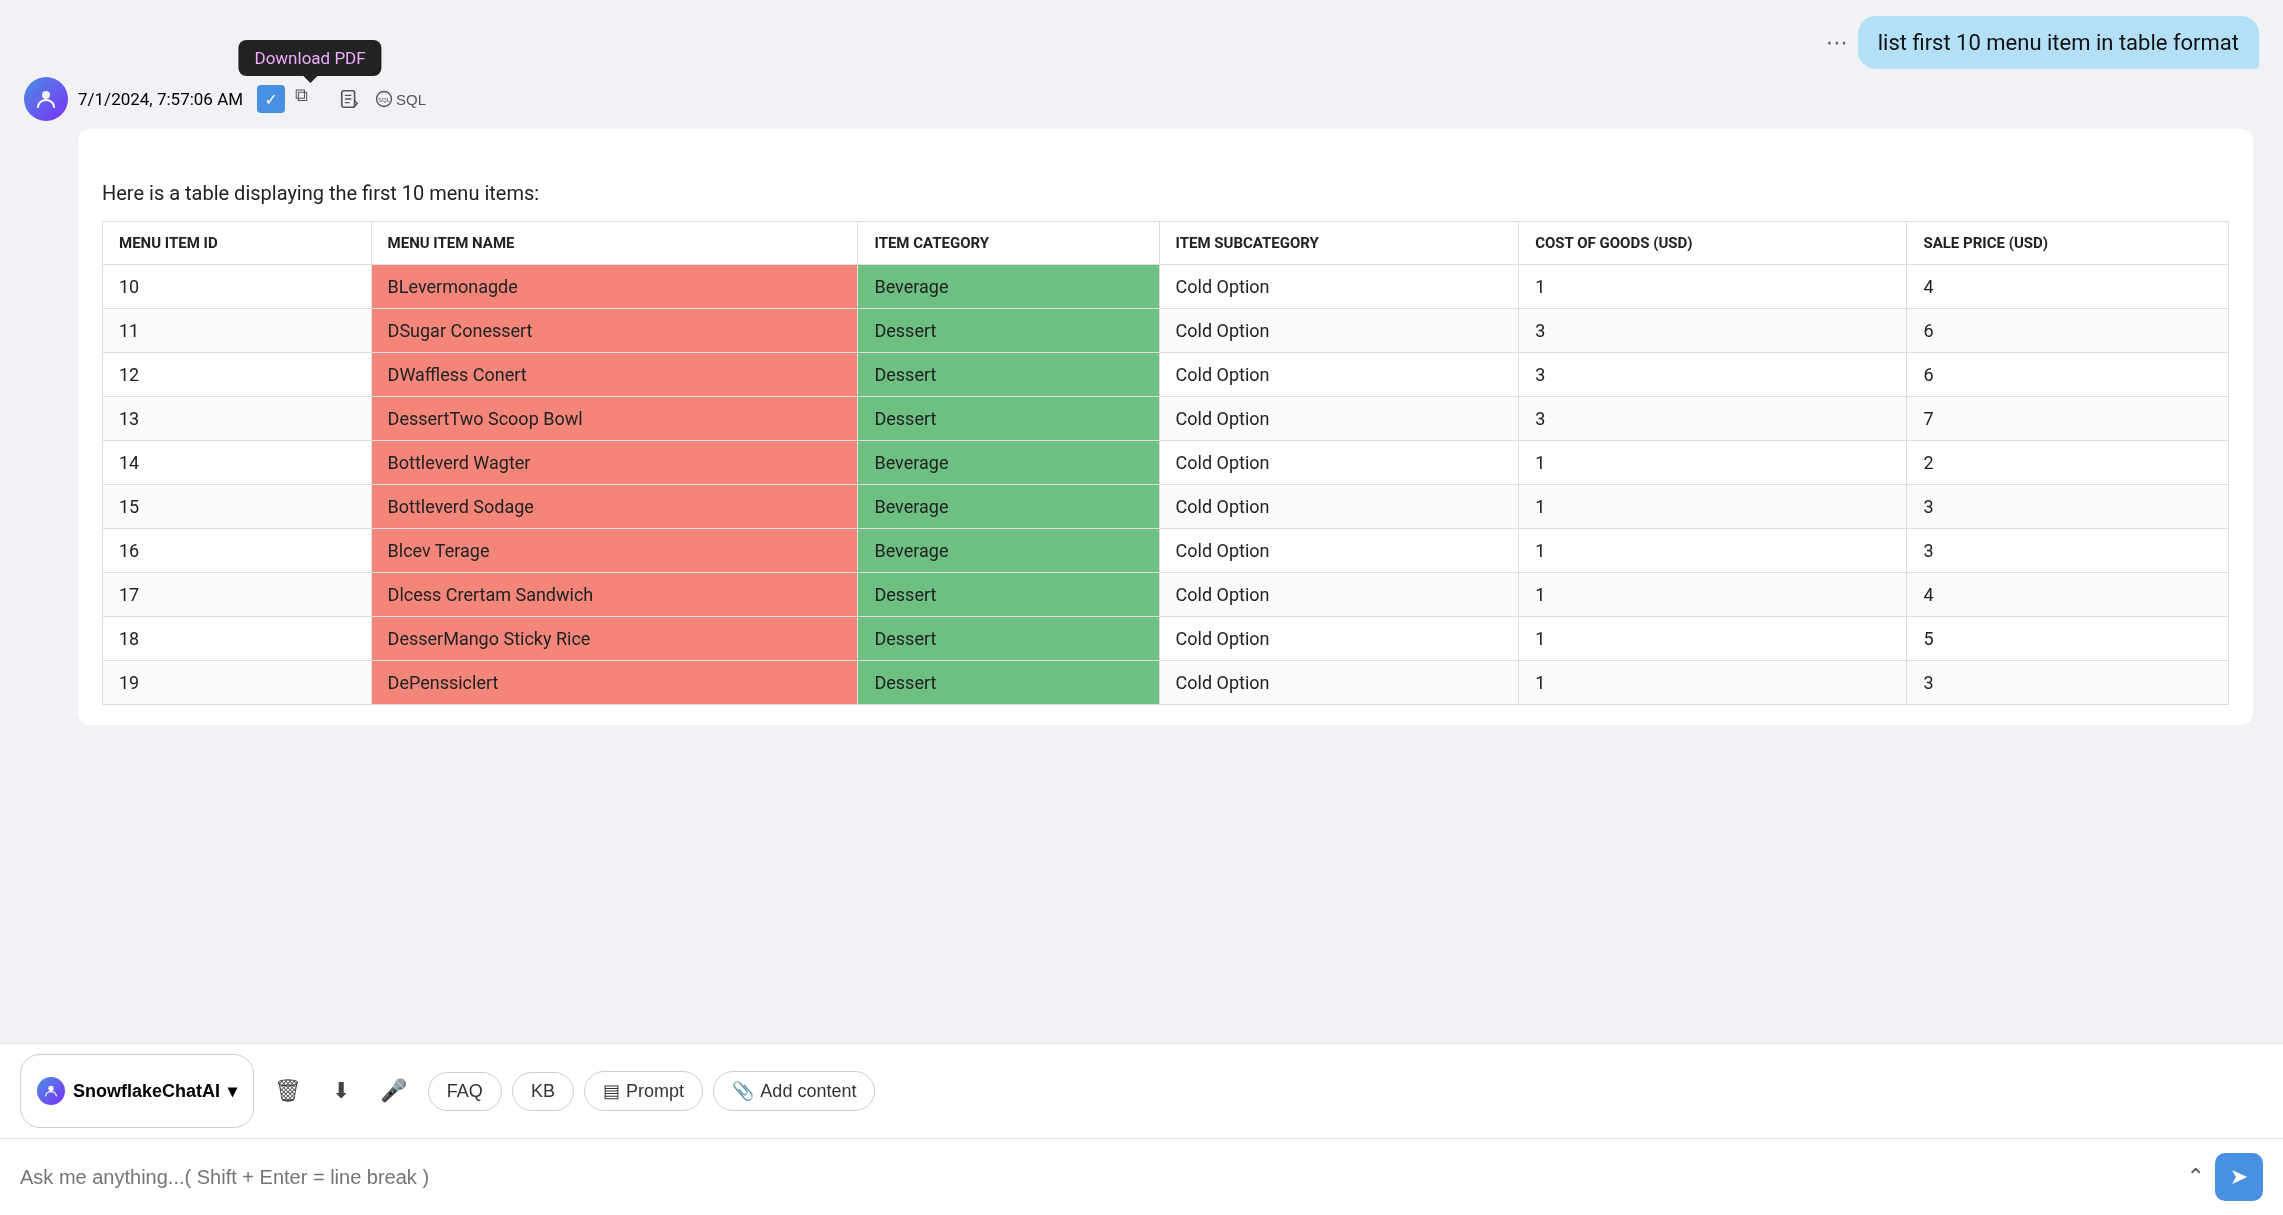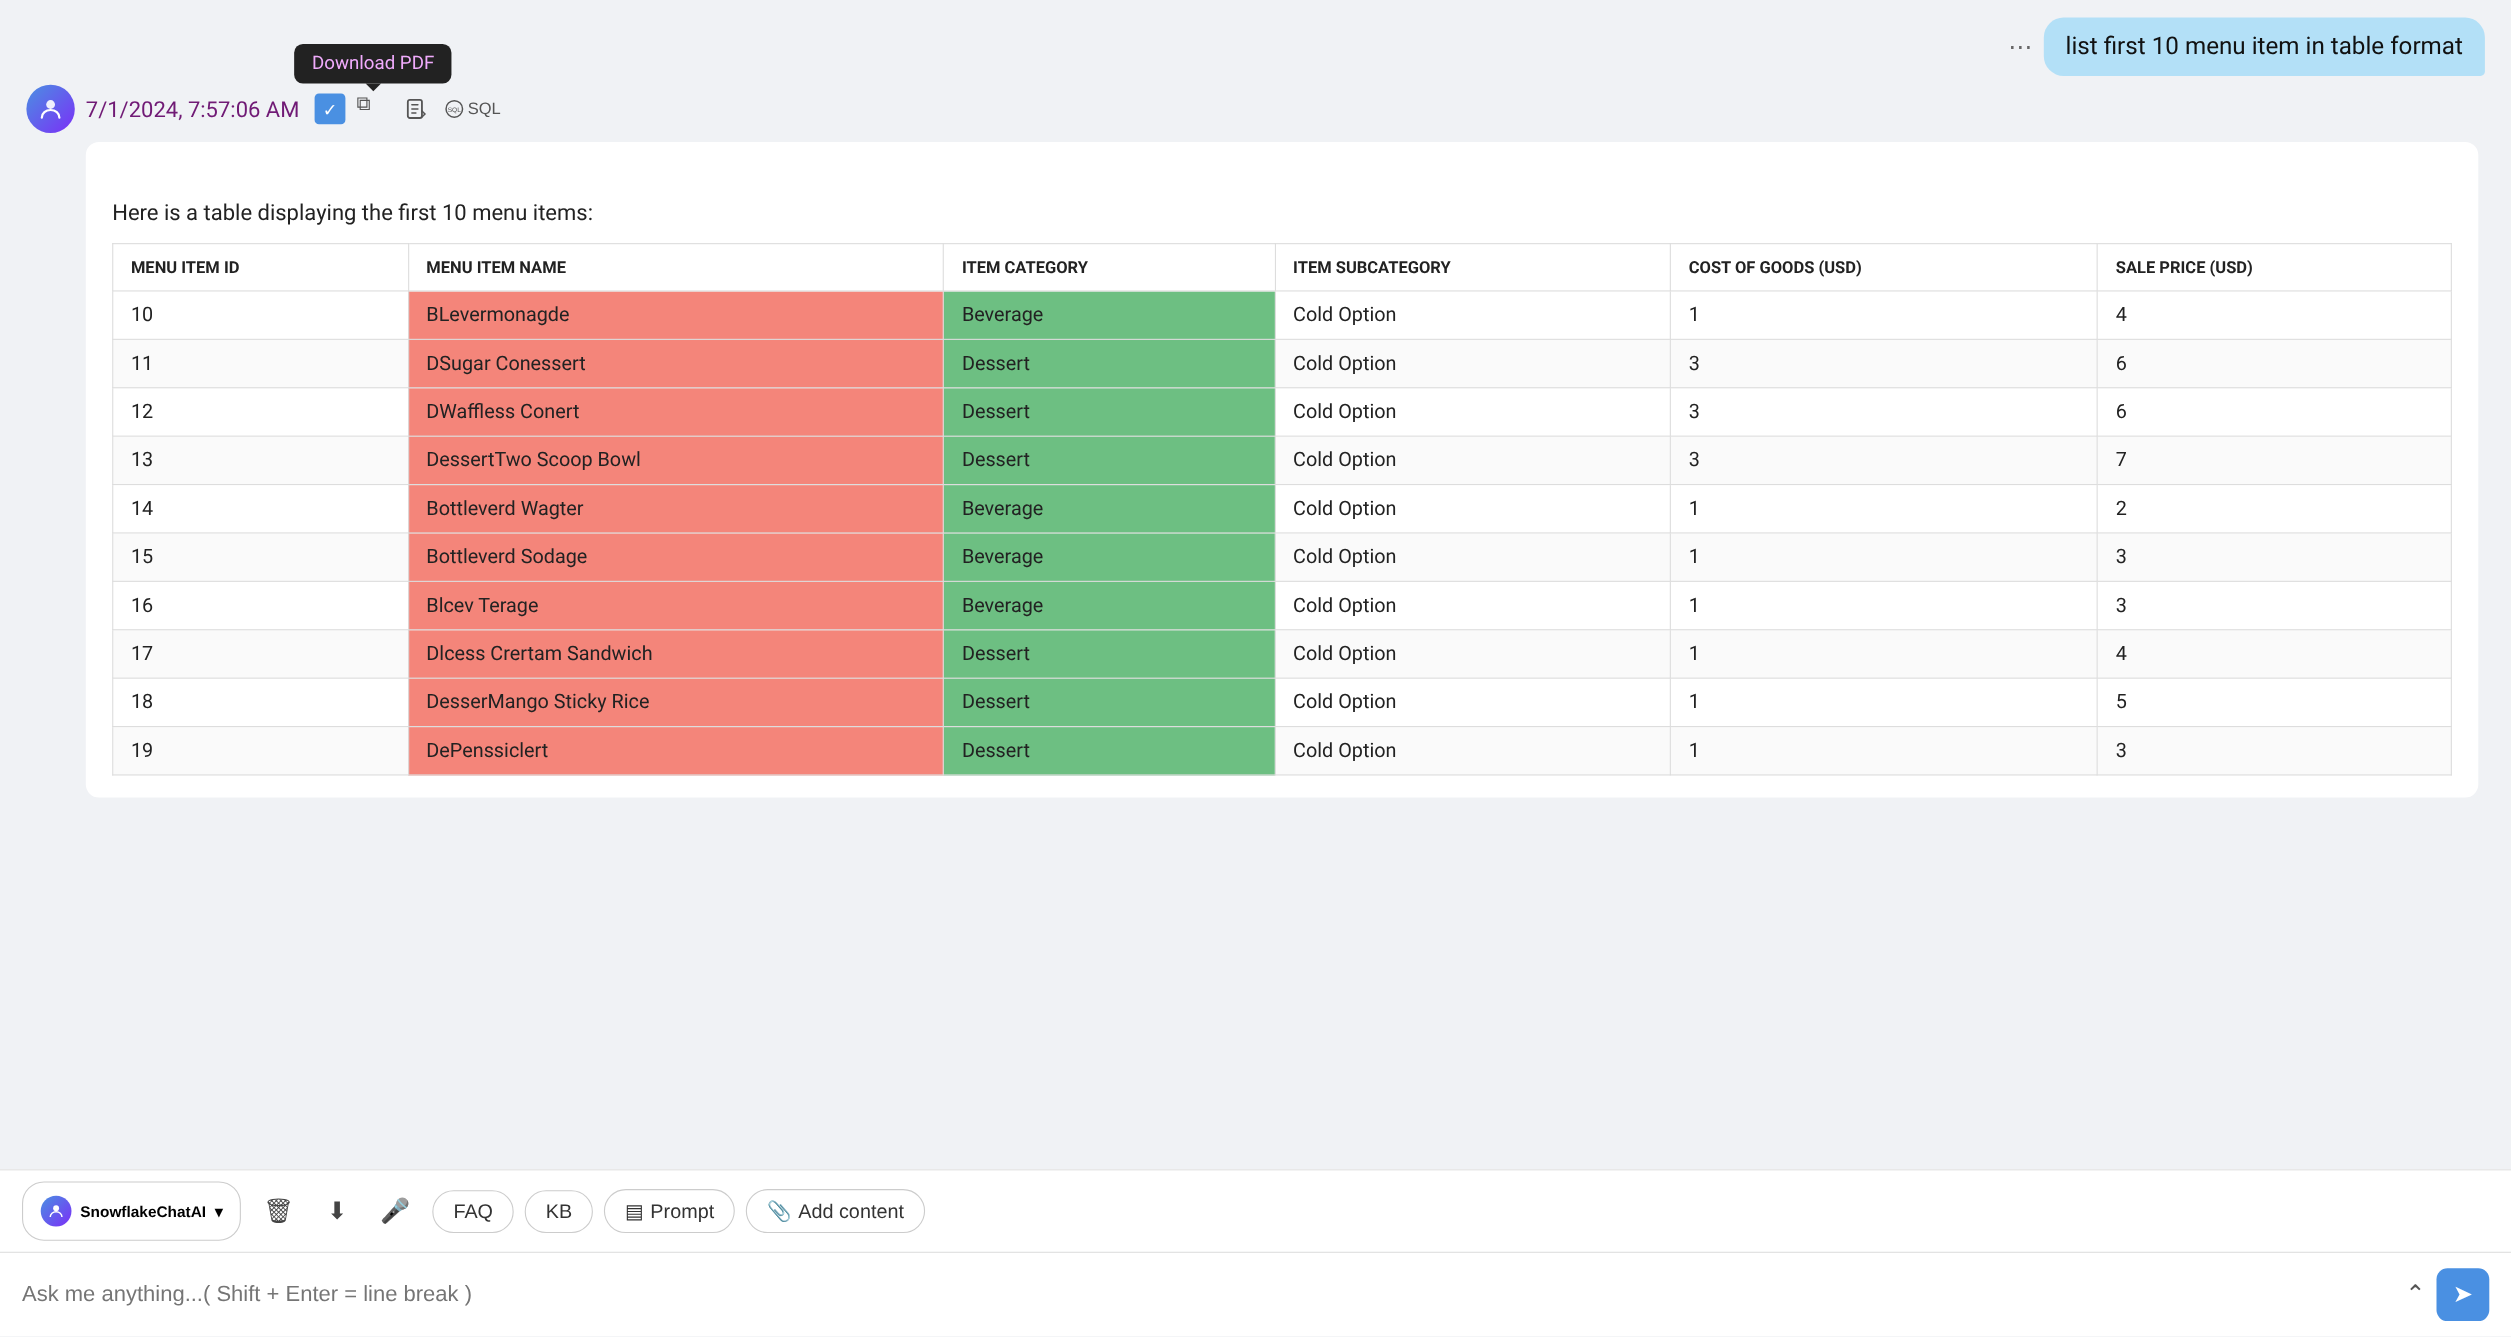--- a/index.html
+++ b/index.html
@@ -69,22 +69,22 @@
       border-radius: 50%;
       display: flex;
       align-items: center;
       justify-content: center;
       color: white;
       font-size: 20px;
       flex-shrink: 0;
     }
 
     .bot-timestamp {
-      font-size: 20px;
-      color: #701a75;
+      font-size: 17px;
+      color: #000000;
     }
 
     .bot-actions {
       display: flex;
       align-items: center;
       gap: 10px;
       margin-left: 4px;
     }
 
     .action-icon {
@@ -214,23 +214,23 @@
       gap: 10px;
     }
 
     .brand-btn {
       display: flex;
       align-items: center;
       gap: 8px;
       background: white;
       border: 1.5px solid #ccc;
       border-radius: 20px;
-      padding: 12px 16px;
-      cursor: pointer;
-      font-size: 14px;
+      padding: 22px 16px;
+      cursor: pointer;
+      font-size: 18px;
       font-weight: 600;
     }
 
     .brand-avatar {
       width: 28px;
       height: 28px;
       background: linear-gradient(135deg, #4a90e2, #7b2ff7);
       border-radius: 50%;
       display: flex;
       align-items: center;

